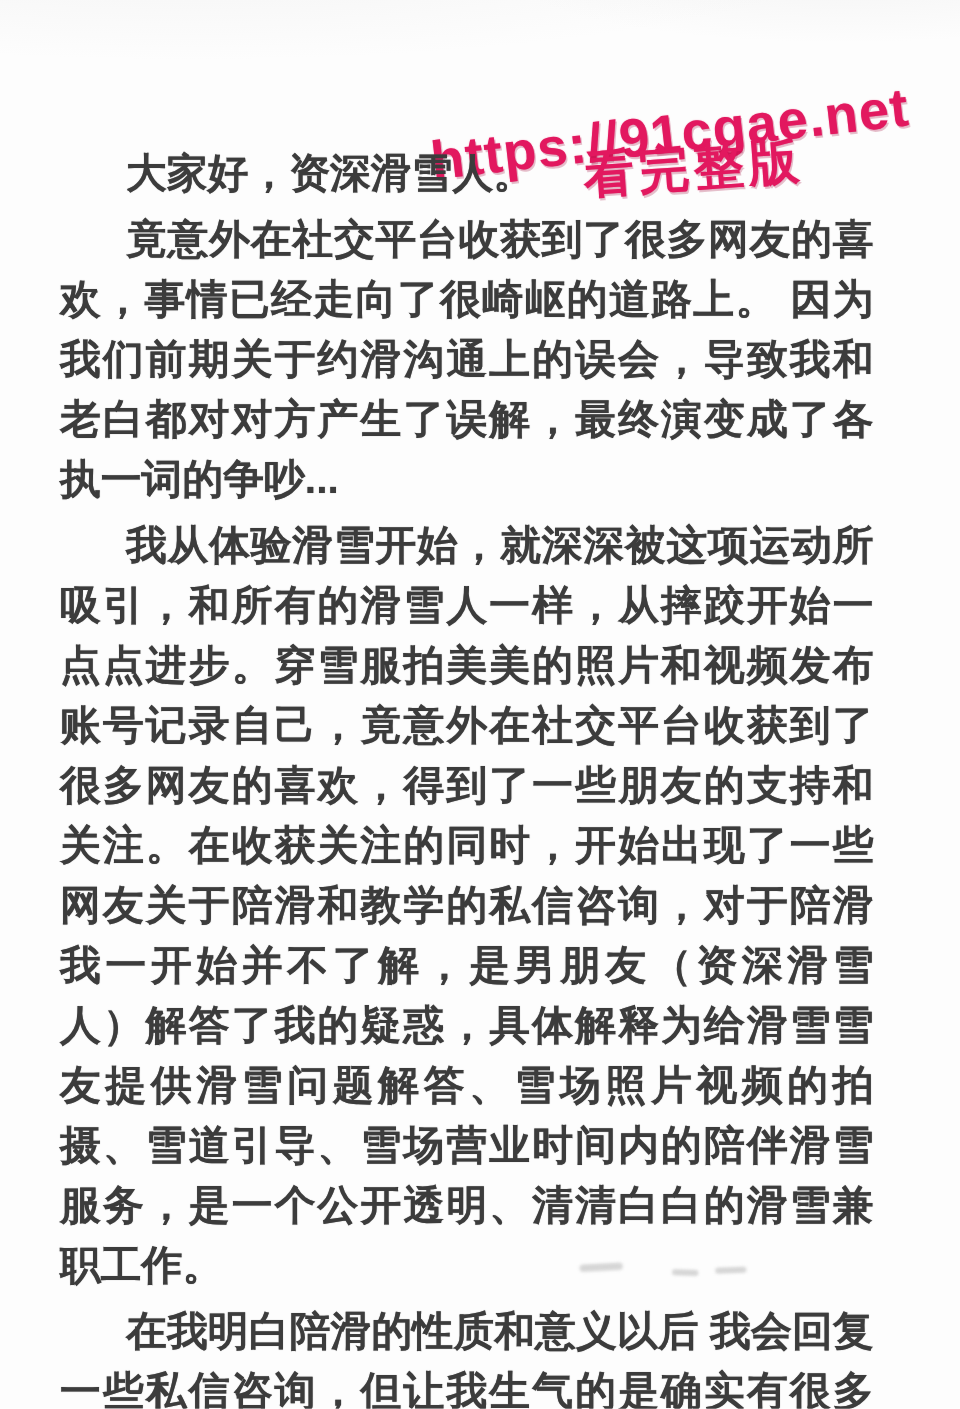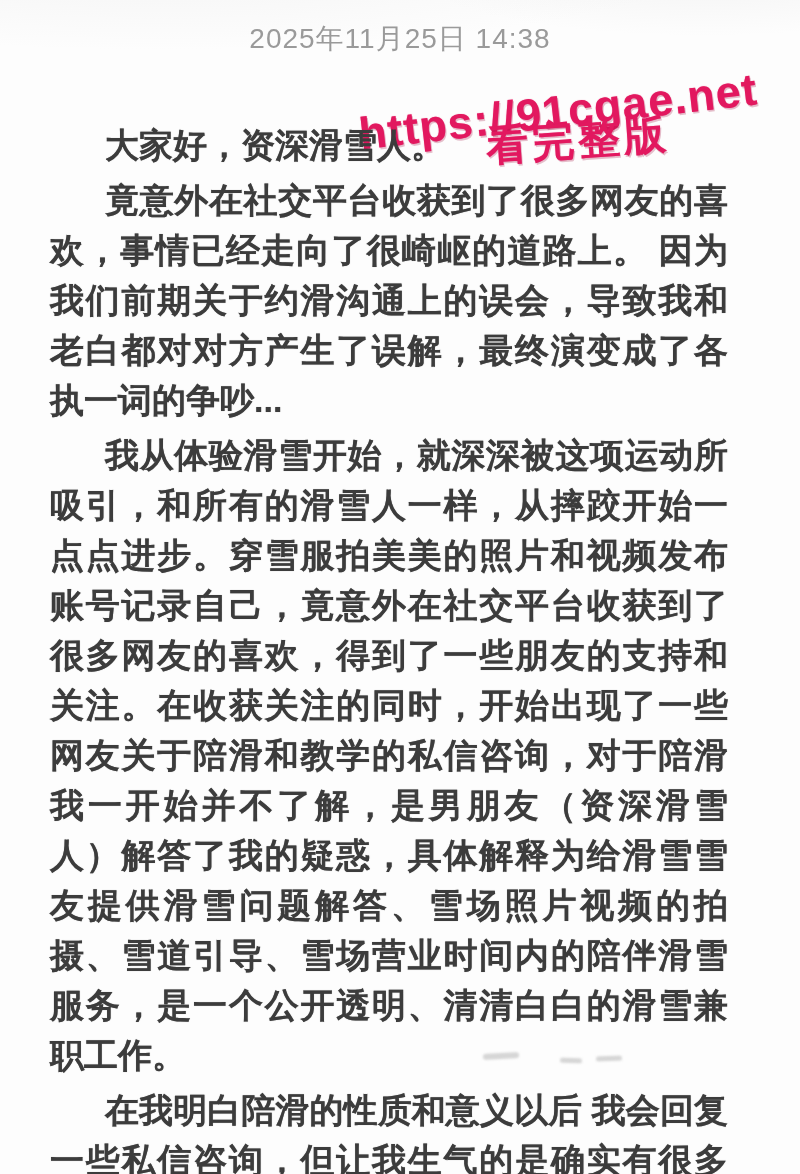--- a/index.html
+++ b/index.html
@@ -77,21 +77,20 @@
   }
   .smudge-1 { left: 483px; top: 1053px; width: 36px; height: 6px; transform: rotate(-3deg); }
   .smudge-2 { left: 560px; top: 1058px; width: 22px; height: 5px; transform: rotate(2deg); }
   .smudge-3 { left: 596px; top: 1056px; width: 26px; height: 5px; transform: rotate(-2deg); }
 </style>
 </head>
 <body>
 
 <div class="page">
 
-  <div class="timestamp">2025年11月25日 14:38</div>
 
   <div class="wm-url">https://91cgae.net</div>
 
   <div class="wm-caption">看完整版</div>
 
   <div class="article">
     <p>大家好，资深滑雪人。</p>
     <p>竟意外在社交平台收获到了很多网友的喜欢，事情已经走向了很崎岖的道路上。 因为我们前期关于约滑沟通上的误会，导致我和老白都对对方产生了误解，最终演变成了各执一词的争吵...</p>
     <p>我从体验滑雪开始，就深深被这项运动所吸引，和所有的滑雪人一样，从摔跤开始一点点进步。穿雪服拍美美的照片和视频发布账号记录自己，竟意外在社交平台收获到了很多网友的喜欢，得到了一些朋友的支持和关注。在收获关注的同时，开始出现了一些网友关于陪滑和教学的私信咨询，对于陪滑我一开始并不了解，是男朋友（资深滑雪人）解答了我的疑惑，具体解释为给滑雪雪友提供滑雪问题解答、雪场照片视频的拍摄、雪道引导、雪场营业时间内的陪伴滑雪服务，是一个公开透明、清清白白的滑雪兼职工作。</p>
     <p><span>在我明白陪滑的性质和意义以后 我会回复一些私信咨询，但让我生气的是确实有很多人私信是拿着陪滑的借口提出恶臭的想法!!　相信很多正常工作的姐妹也或多或少的遇到过 希望他们</span></p>

